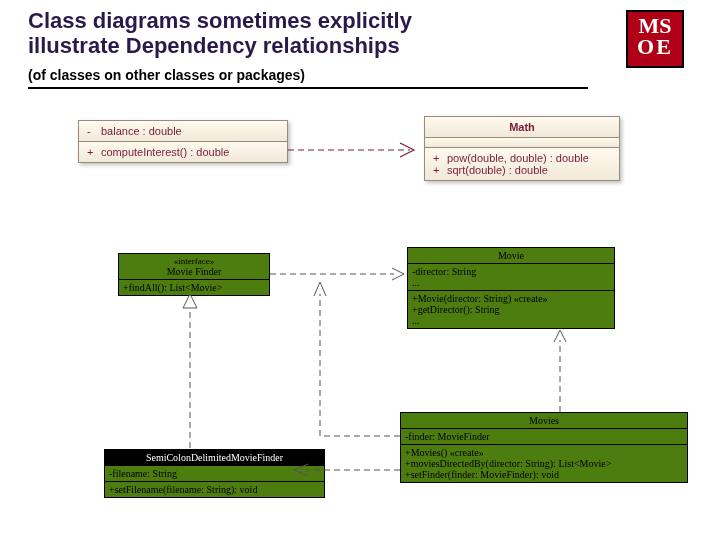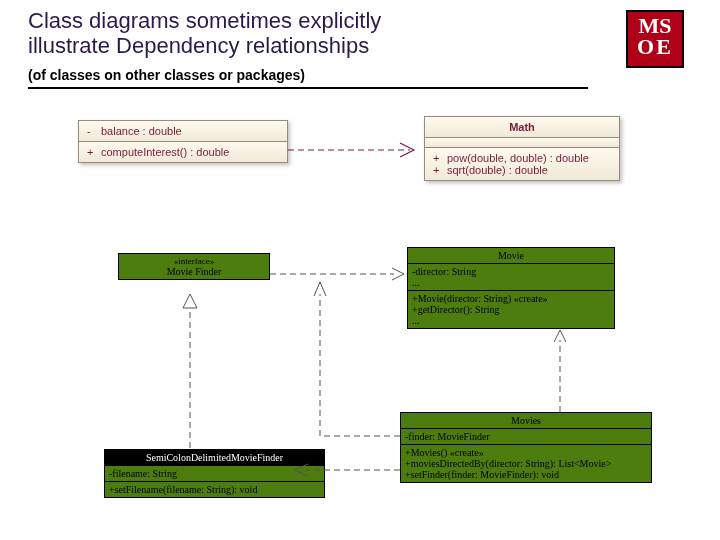--- a/index.html
+++ b/index.html
@@ -15,21 +15,21 @@
   .header-block {
     position: absolute;
     top: 8px;
     left: 28px;
     width: 560px;
     border-bottom: 2px solid #000;
     padding-bottom: 4px;
   }
   .title {
     font-size: 22px;
-    font-weight: normal;
+    font-weight: bold;
     color: #2a1a4a;
     line-height: 1.15;
   }
   .subtitle {
     font-size: 14px;
     font-weight: bold;
     color: #000;
     margin-top: 8px;
   }
   .logo {
@@ -141,36 +141,37 @@
 <svg class="connector" style="top:140px; left:288px; width:136px; height:20px;">
   <line x1="0" y1="10" x2="122" y2="10" stroke="#7a1a3a" stroke-width="1.2" stroke-dasharray="6,4"></line>
   <polyline points="112,3 126,10 112,17" fill="none" stroke="#7a1a3a" stroke-width="1.2"></polyline>
 </svg>
 
 <div class="plain-box" style="top:253px; left:118px; width:152px;">
   <div class="plain-section">
     <div class="stereo">«interface»</div>
     <div class="plain-name">Movie Finder</div>
   </div>
+  <div class="plain-section">+findAll(): List&lt;Movie&gt;</div>
 </div>
 
 <div class="plain-box" style="top:247px; left:407px; width:208px;">
   <div class="plain-section plain-name">Movie</div>
   <div class="plain-section">
     <div>-director: String</div>
     <div>...</div>
   </div>
   <div class="plain-section">
     <div>+Movie(director: String) «create»</div>
     <div>+getDirector(): String</div>
     <div>...</div>
   </div>
 </div>
 
-<div class="plain-box" style="top:412px; left:400px; width:252px;">
+<div class="plain-box" style="top:412px; left:400px; width:288px;">
   <div class="plain-section plain-name">Movies</div>
   <div class="plain-section">-finder: MovieFinder</div>
   <div class="plain-section">
     <div>+Movies() «create»</div>
     <div>+moviesDirectedBy(director: String): List&lt;Movie&gt;</div>
     <div>+setFinder(finder: MovieFinder): void</div>
   </div>
 </div>
 
 <div class="plain-box" style="top:449px; left:104px; width:221px;">

